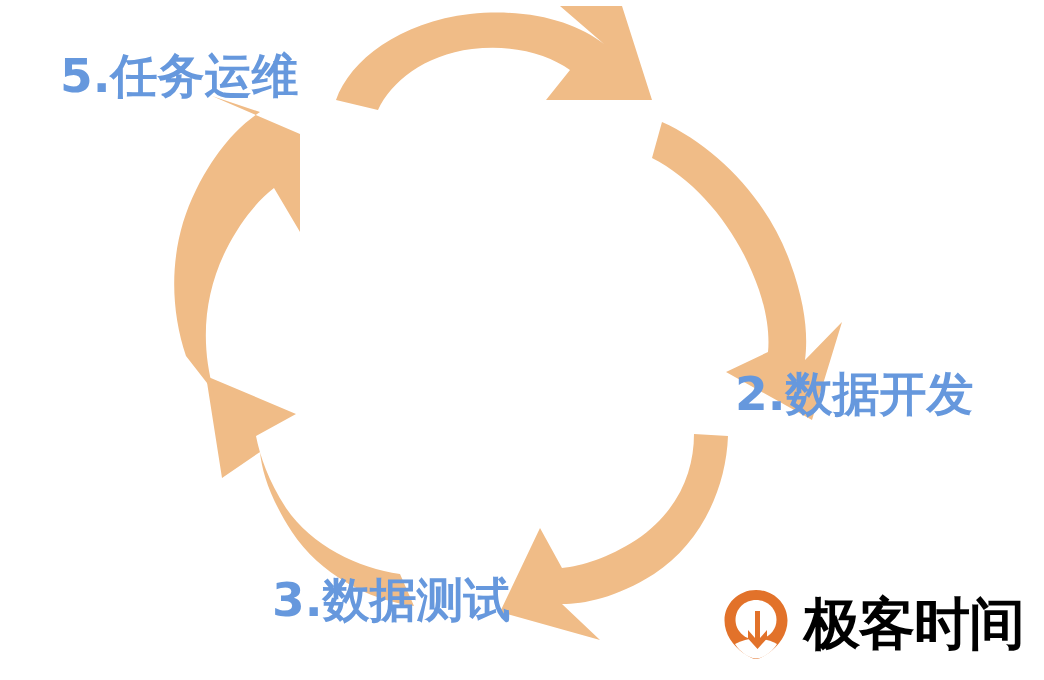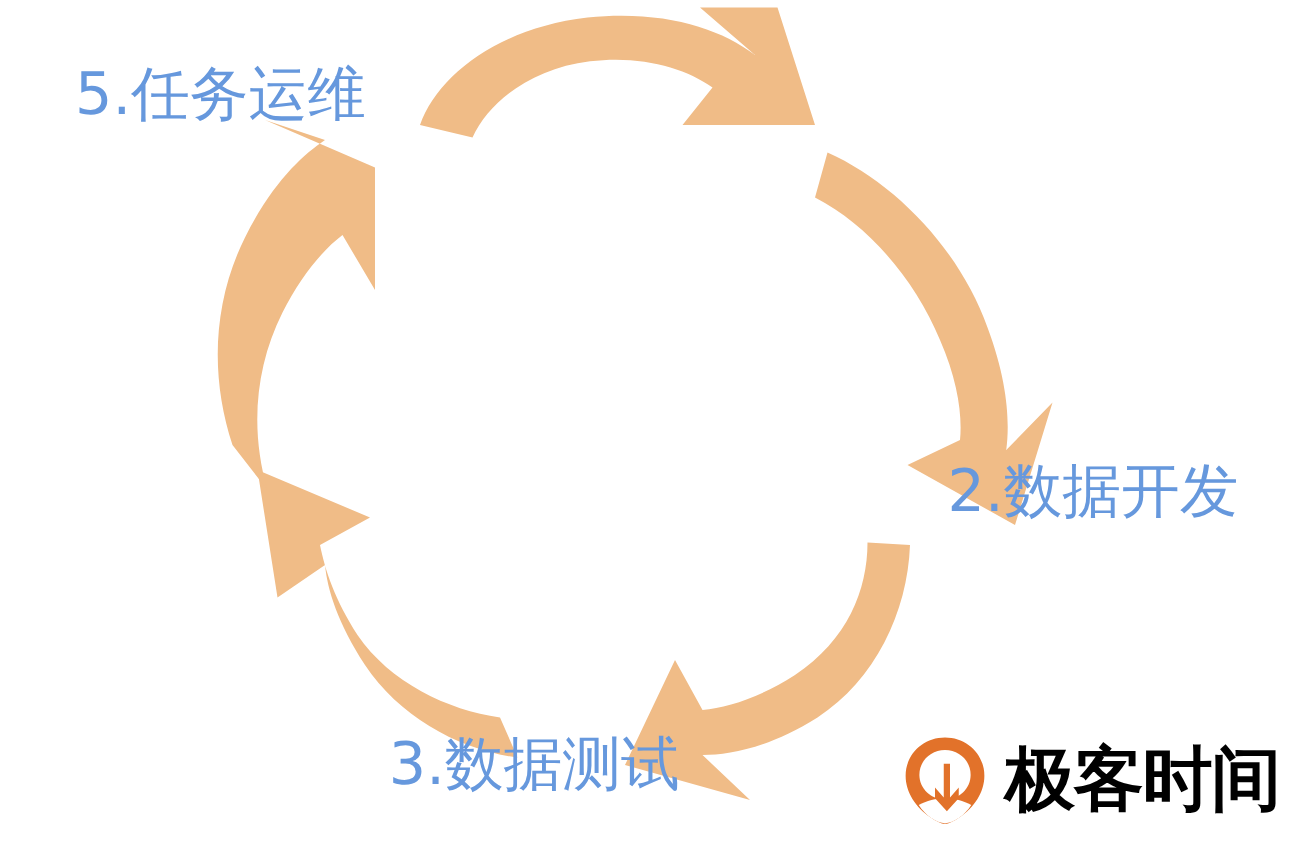--- a/index.html
+++ b/index.html
@@ -24,26 +24,26 @@
     width: 1044px;
     height: 680px;
   }
   .step-label {
     position: absolute;
     color: #6698dd;
     font-size: 47px;
     line-height: 1;
     white-space: nowrap;
     letter-spacing: 0px;
-    font-weight: 400;
+    font-weight: 700;
     font-family: "DejaVu Sans", "Liberation Sans", sans-serif;
   }
   #label-1 { left: 612px; top: 58px; }
-  #label-2 { left: 758px; top: 370px; }
-  #label-3 { left: 272px; top: 588px; margin-left: 39px; }
+  #label-2 { left: 735px; top: 370px; }
+  #label-3 { left: 272px; top: 576px; }
   #label-4 { left: 14px; top: 370px; }
   #label-5 { left: 60px; top: 52px; }
 
   #brand-logo {
     position: absolute;
     left: 722px;
     top: 586px;
     display: flex;
     align-items: center;
     height: 76px;

